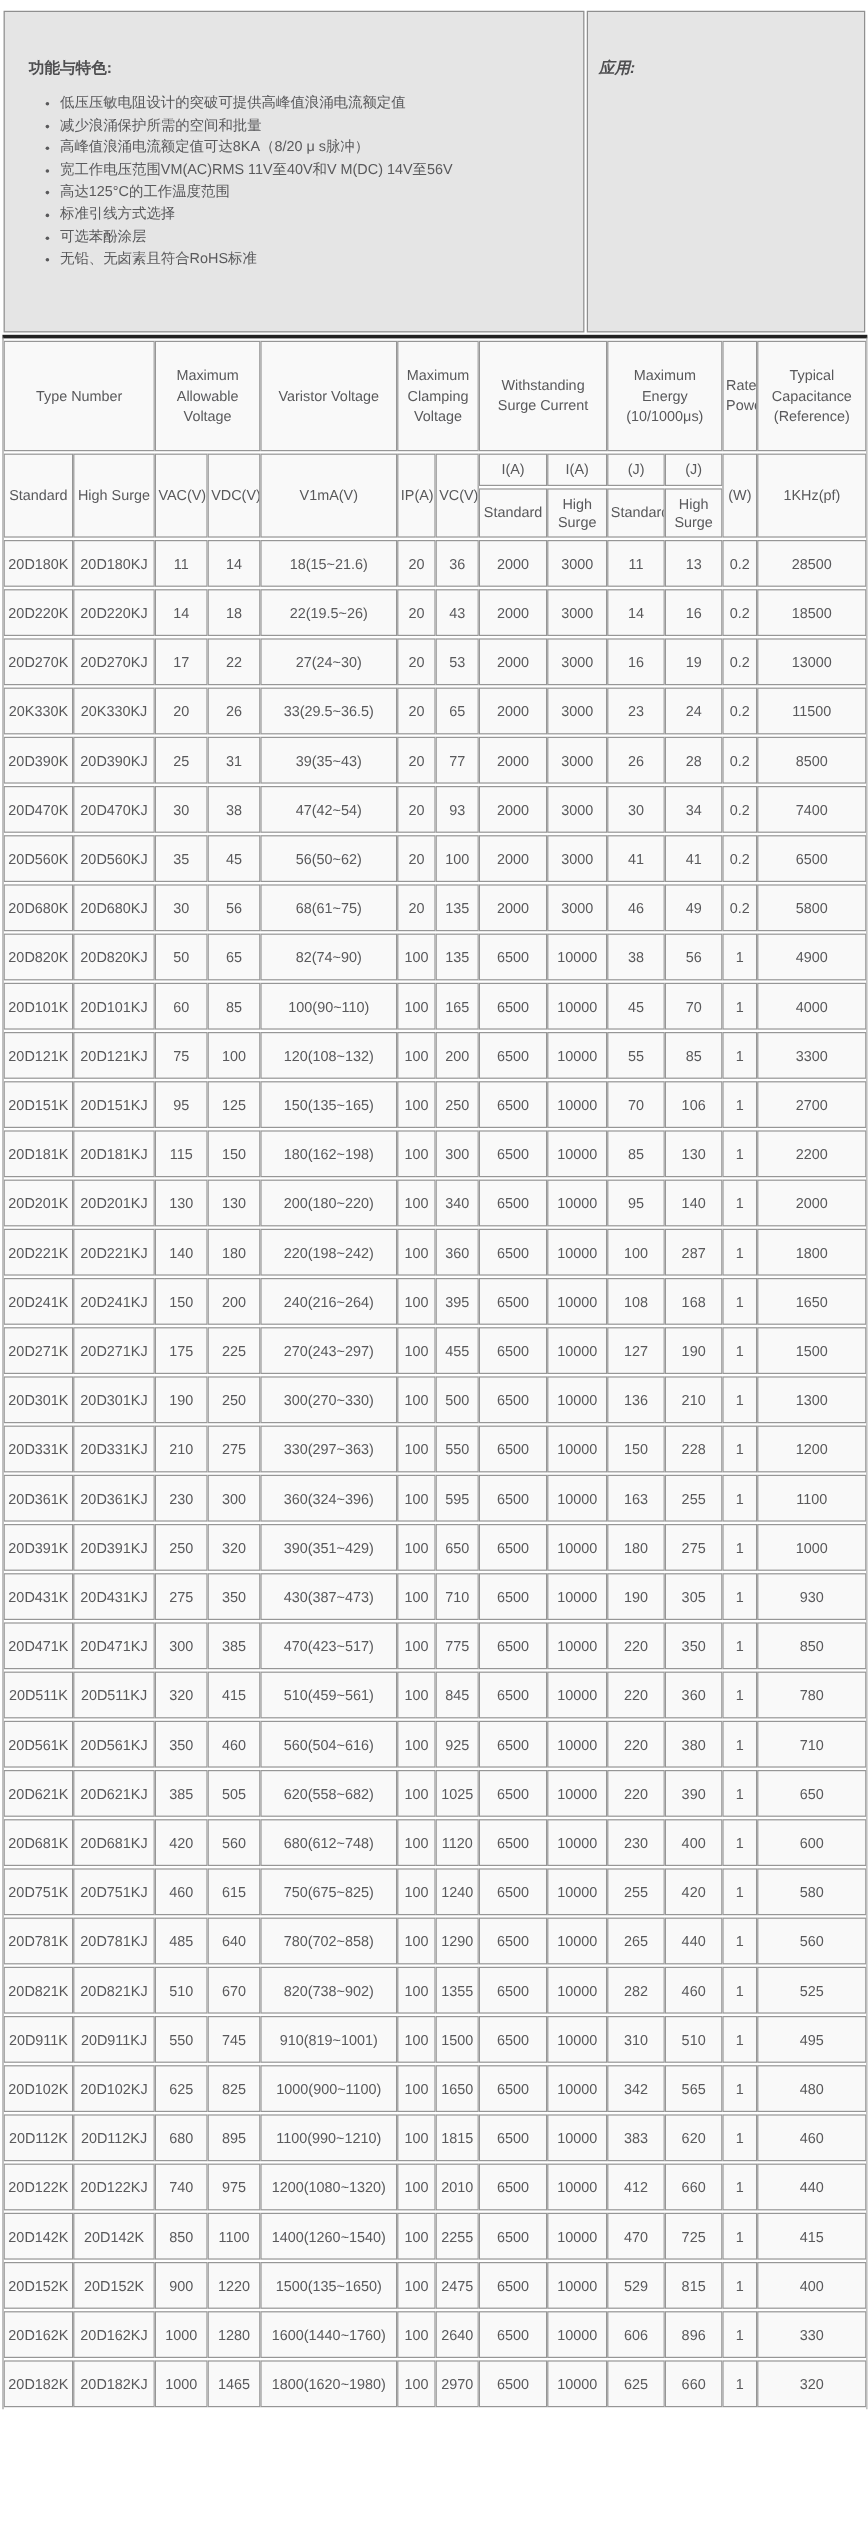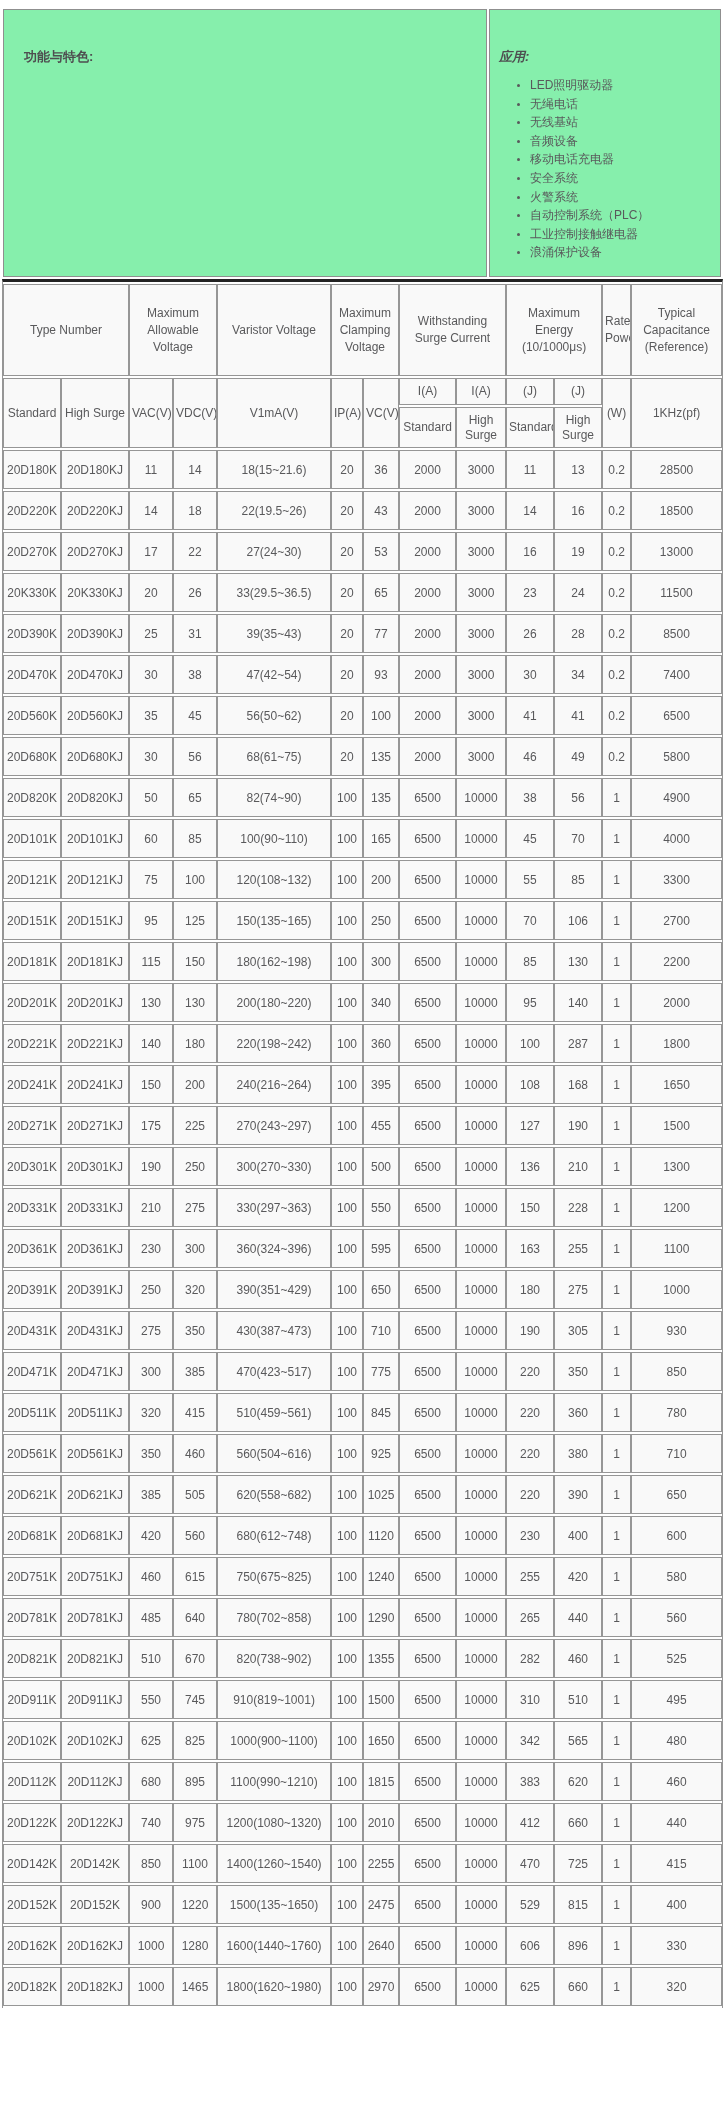--- a/index.html
+++ b/index.html
@@ -10,21 +10,21 @@
     --table-top:#232323;
     --cell-bg:#f9f9f9;
   }
   *{box-sizing:border-box;}
   html,body{margin:0;padding:0;background:#fff;}
   body{width:723px;font-family:"Liberation Sans",sans-serif;color:var(--text);}
   .page{width:723px;}
 
   
   .top{display:flex;gap:2px;padding:9px 2px 0 3px;align-items:stretch;}
-  .box{border:1px solid var(--box-border);height:268px;background:#86efac;overflow:hidden;}
+  .box{border:1px solid var(--box-border);height:268px;background:#e5e5e5;overflow:hidden;}
   .box-features{width:484px;flex:0 0 auto;}
   .box-applications{flex:1 1 auto;}
   .box-title{font-weight:bold;font-size:13px;color:var(--title);margin:38px 0 0 0;}
   .box-features .box-title{padding-left:20px;}
   .box-applications .box-title{padding-left:9px;font-style:italic;}
   .box ul{margin:10px 0 0 0;list-style-type:disc;}
   .box-features ul{padding-left:46px;}
   .box-applications ul{padding-left:40px;}
   .box li{font-size:12px;line-height:18.6px;color:var(--text);}
   .box li::marker{color:var(--text);font-size:10px;}
@@ -42,35 +42,33 @@
   tbody td{height:39px;}
 </style>
 </head>
 <body>
 
 <div class="page">
 
   <div class="top">
     <div class="box box-features">
       <div class="box-title">功能与特色:</div>
+      <ul>
+          <li>低压压敏电阻设计的突破可提供高峰值浪涌电流额定值</li>
+          <li>减少浪涌保护所需的空间和批量</li>
+          <li>高峰值浪涌电流额定值可达8KA（8/20 μ s脉冲）</li>
+          <li>宽工作电压范围VM(AC)RMS 11V至40V和V M(DC) 14V至56V</li>
+          <li>高达125°C的工作温度范围</li>
+          <li>标准引线方式选择</li>
+          <li>可选苯酚涂层</li>
+          <li>无铅、无卤素且符合RoHS标准</li>
+        </ul>
     </div>
     <div class="box box-applications">
       <div class="box-title">应用:</div>
-      <ul>
-          <li>LED照明驱动器</li>
-          <li>无绳电话</li>
-          <li>无线基站</li>
-          <li>音频设备</li>
-          <li>移动电话充电器</li>
-          <li>安全系统</li>
-          <li>火警系统</li>
-          <li>自动控制系统（PLC）</li>
-          <li>工业控制接触继电器</li>
-          <li>浪涌保护设备</li>
-        </ul>
     </div>
   </div>
 
   <div class="tbl-wrap">
     <table>
       <colgroup>
         <col style="width:58px">
           <col style="width:68px">
           <col style="width:44px">
           <col style="width:44px">

